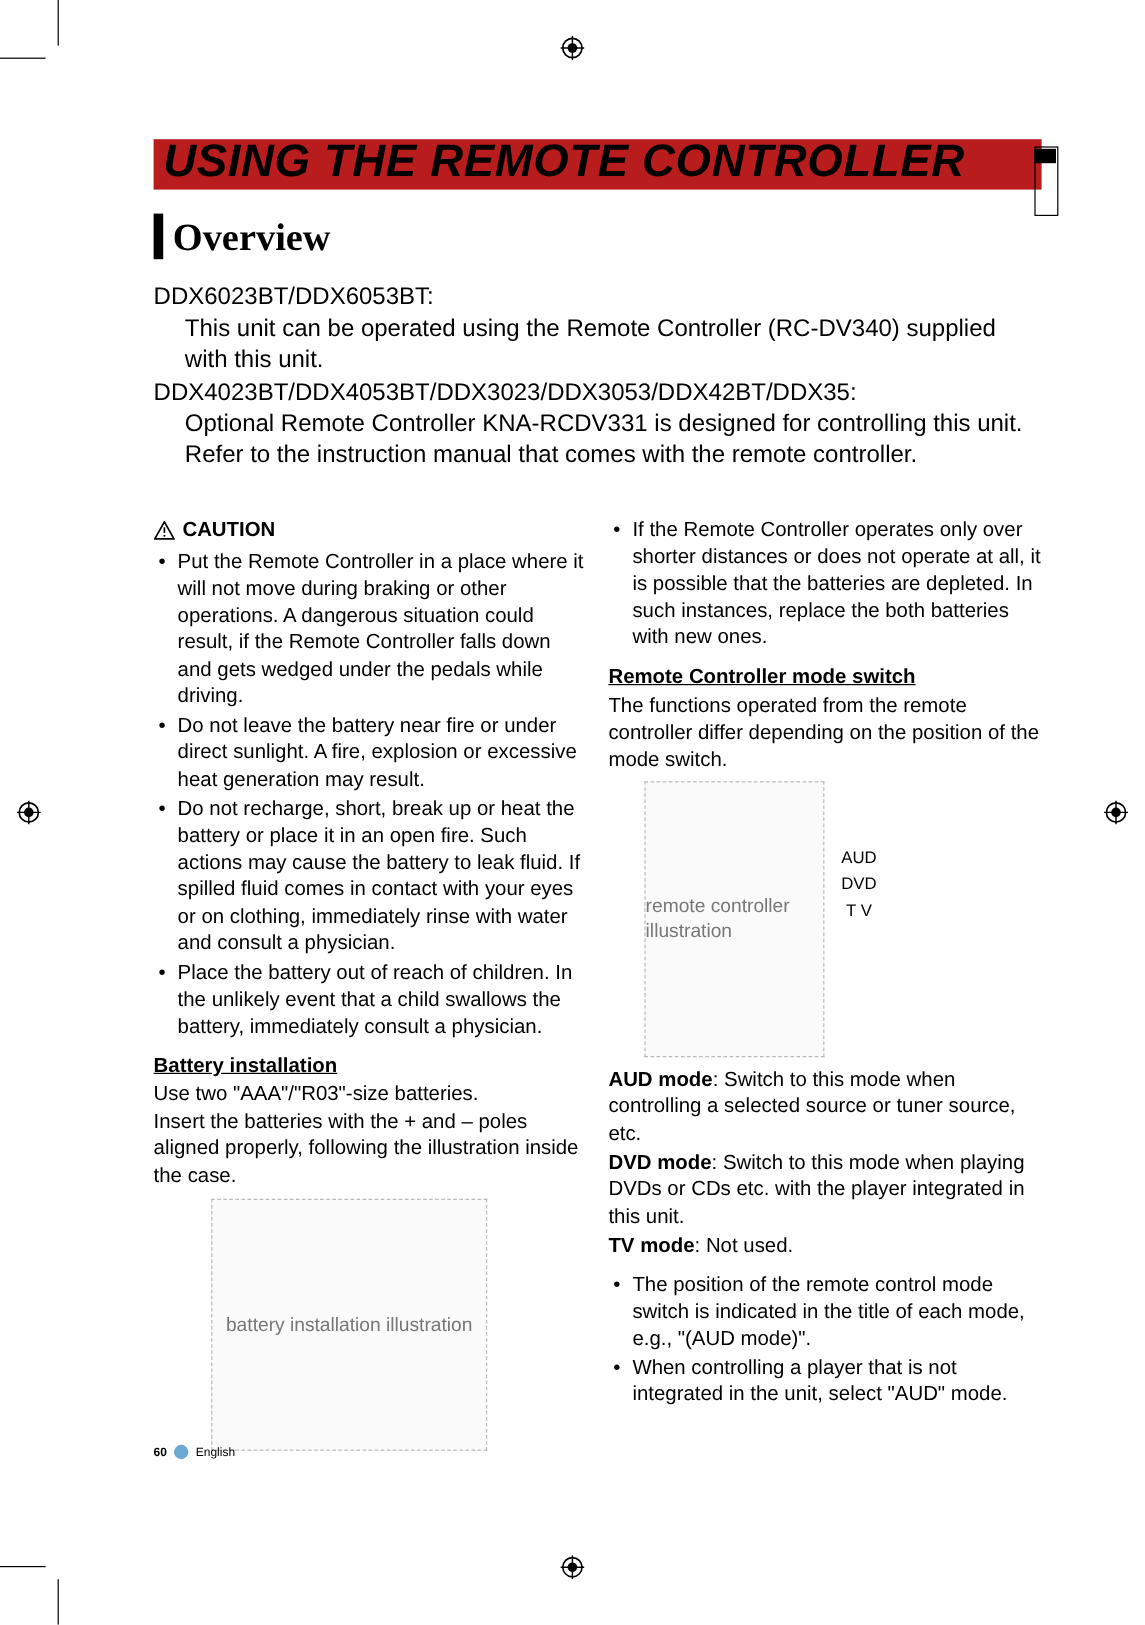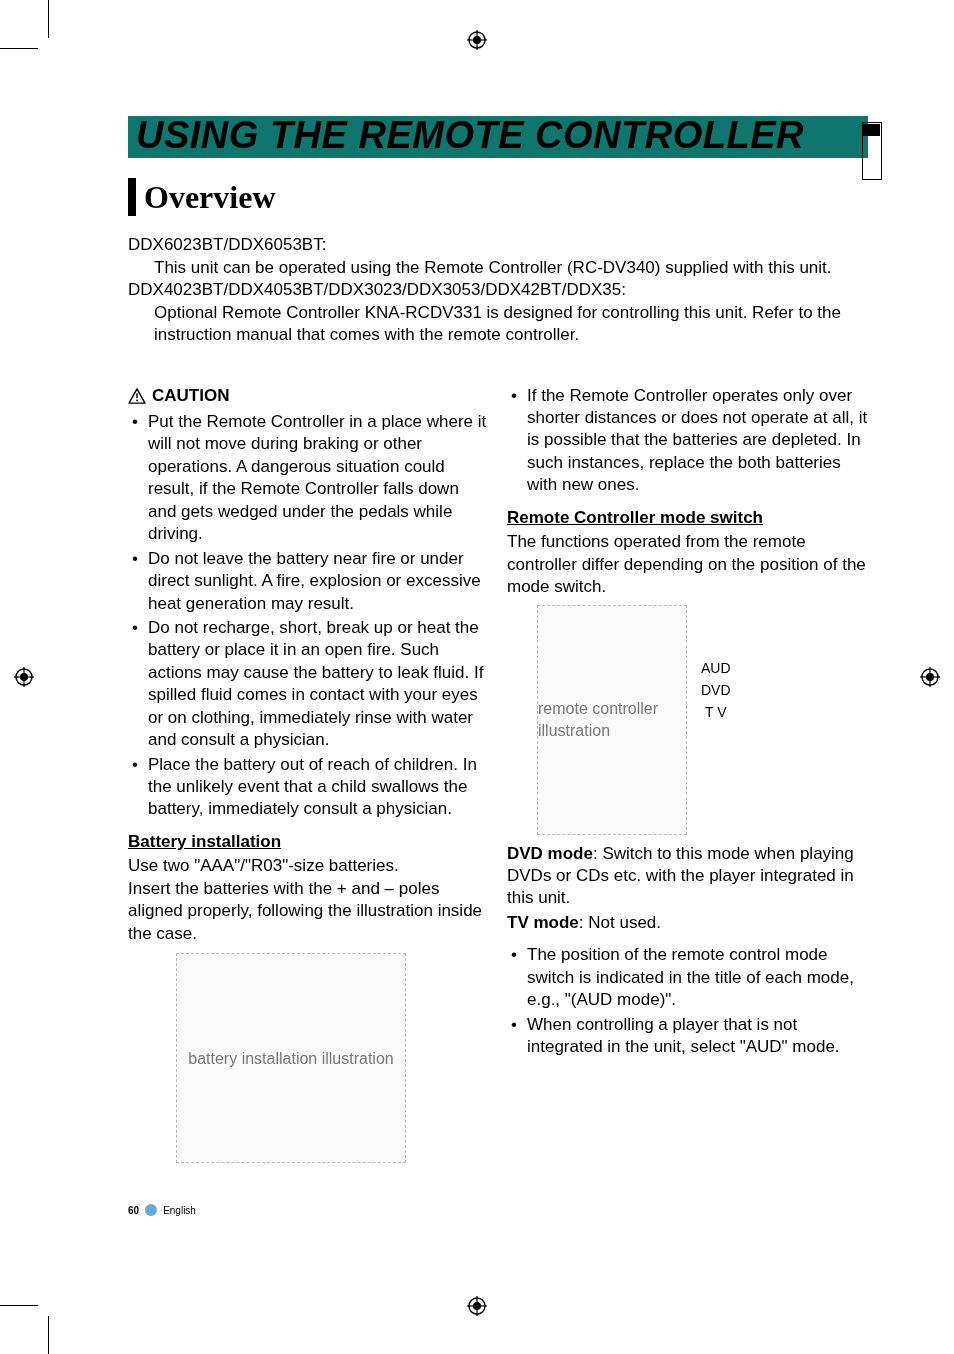--- a/index.html
+++ b/index.html
@@ -21,21 +21,21 @@
 
   .page {
     position: absolute;
     left: 128px;
     top: 116px;
     width: 740px;
     height: 1100px;
   }
 
   .title-bar {
-    background: #0f766e;
+    background: #b91c1c;
     padding: 0 8px 4px 8px;
     line-height: 1;
   }
   .title-bar span {
     font-style: italic;
     font-weight: 800;
     font-size: 38px;
     letter-spacing: 0.5px;
   }
 
@@ -44,21 +44,21 @@
     border-left: 8px solid #000;
     padding-left: 8px;
     font-size: 32px;
     font-weight: 700;
     line-height: 1.2;
     font-family: Liberation Serif, serif;
   }
 
   .intro {
     margin-top: 18px;
-    font-size: 17px;
+    font-size: 20px;
     line-height: 1.32;
   }
   .intro .indent { padding-left: 26px; display: block; }
 
   .columns {
     display: flex;
     gap: 18px;
     margin-top: 38px;
   }
   .col { width: 50%; font-size: 17px; line-height: 1.32; }
@@ -250,20 +250,23 @@
         <div class="mode-labels">
           <div class="slider"></div>
           <div class="knob"></div>
           <div>AUD</div>
           <div>DVD</div>
           <div>T V</div>
         </div>
       </div>
 
       <div class="mode-line">
+        <span class="label">AUD mode</span><span>: Switch to this mode when controlling a selected source or tuner source, etc.</span>
+      </div>
+      <div class="mode-line">
         <span class="label">DVD mode</span><span>: Switch to this mode when playing DVDs or CDs etc. with the player integrated in this unit.</span>
       </div>
       <div class="mode-line">
         <span class="label">TV mode</span><span>: Not used.</span>
       </div>
 
       <ul class="bullets" style="margin-top:10px;">
         <li>The position of the remote control mode switch is indicated in the title of each mode, e.g., "(AUD mode)".</li>
         <li>When controlling a player that is not integrated in the unit, select "AUD" mode.</li>
       </ul>

